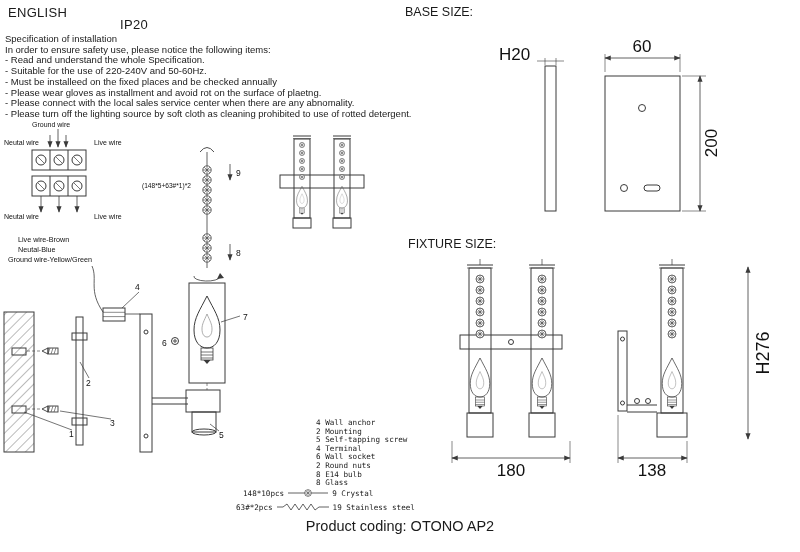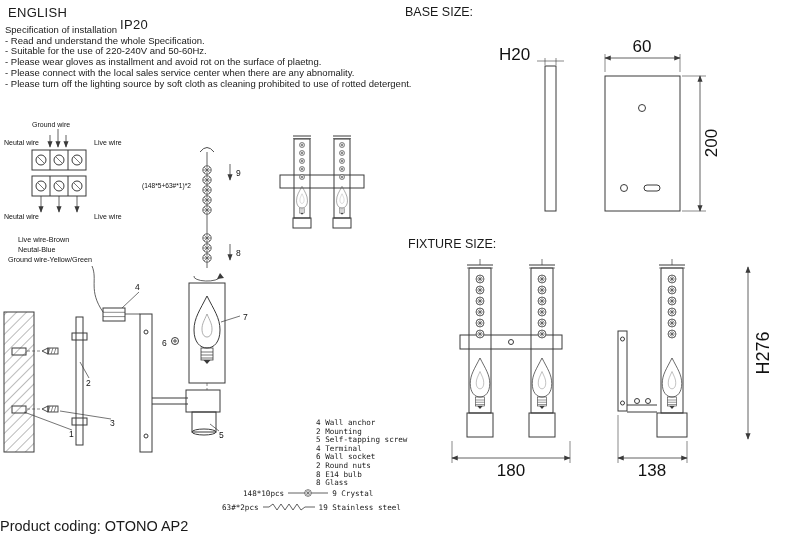--- a/index.html
+++ b/index.html
@@ -4,21 +4,21 @@
 <style>
   html,body{margin:0;padding:0;background:#e8e8e8;}
   .page{position:relative;width:800px;height:552px;background:#ffffff;
         font-family:"Liberation Sans",sans-serif;color:#1a1a1a;overflow:hidden;margin:0 auto;}
   .abs{position:absolute;}
   .hdr{font-size:13px;letter-spacing:.3px;}
   .sec{font-size:12.5px;}
   .spec{font-size:9.5px;line-height:10.7px;width:410px;}
   .parts{font-family:"DejaVu Sans Mono",monospace;font-size:7.6px;line-height:8.6px;}
   .qtyrow{display:flex;align-items:center;gap:4px;font-family:"DejaVu Sans Mono",monospace;font-size:7.6px;justify-content:space-between;}
-  .footer{left:0;right:0;top:518px;text-align:left;font-size:14.5px;}
+  .footer{left:0;right:0;top:518px;text-align:center;font-size:14.5px;}
   svg.draw line,svg.draw rect,svg.draw circle,svg.draw ellipse,svg.draw path,svg.draw polyline{
       stroke:#3a3a3a;fill:none;stroke-width:1;}
   svg.draw text{fill:#111;stroke:none;font-family:"Liberation Sans",sans-serif;}
   .dim{font-size:17px;}
 </style>
 </head>
 <body>
 
 <svg width="0" height="0" style="position:absolute" aria-hidden="true">
   <defs>
@@ -47,24 +47,26 @@
   </defs>
 </svg>
 
 <div class="page">
 
   <div class="abs hdr" style="left:8px;top:5px;">ENGLISH</div>
   <div class="abs hdr" style="left:120px;top:17px;">IP20</div>
   <div class="abs sec" style="left:405px;top:5px;">BASE SIZE:</div>
   <div class="abs sec" style="left:408px;top:237px;">FIXTURE SIZE:</div>
 
-  <div class="abs spec" style="left:5px;top:25px;">
+  <div class="abs spec" style="left:5px;top:34px;">
     <div>Specification of installation</div>
+    <div>In order to ensure safety use, please notice the following items:</div>
     <div>- Read and understand the whole Specification.</div>
     <div>- Suitable for the use of 220-240V and 50-60Hz.</div>
+    <div>- Must be installeed on the fixed places and be checked annually</div>
     <div>- Please wear gloves as installment and avoid rot on the surface of plaetng.</div>
     <div>- Please connect with the local sales service center when there are any abnomality.</div>
     <div>- Please turn off the lighting source by soft cloth as cleaning prohibited to use of rotted detergent.</div>
   </div>
 
   <svg class="abs draw" style="left:2px;top:118px;" width="150" height="152" viewBox="0 0 150 152">
     <text x="30" y="9" font-size="7">Ground wire</text>
     <line x1="56" y1="11" x2="56" y2="29" marker-end="url(#arr)" style="stroke-width:.8"></line>
     <text x="2" y="27" font-size="7">Neutal wire</text>
     <text x="92" y="27" font-size="7">Live wire</text>
@@ -327,21 +329,21 @@
 
   <div class="abs qtyrow" style="left:243px;top:488px;">
     <span>148*10pcs</span>
     <svg class="draw" width="40" height="10" viewBox="0 0 40 10">
       <line x1="0" y1="5" x2="40" y2="5" style="stroke-width:.8"></line>
       <use href="#bead" transform="translate(20,5) scale(.8)"></use>
     </svg>
     <span>9 Crystal</span>
   </div>
 
-  <div class="abs qtyrow" style="left:222px;top:502px;">
+  <div class="abs qtyrow" style="left:236px;top:502px;">
     <span>63#*2pcs</span>
     <svg class="draw" width="52" height="10" viewBox="0 0 52 10">
       <path d="M0,5 h6 l4,-3 4,6 4,-6 4,6 4,-6 4,6 4,-6 4,6 4,-3 h10" style="stroke-width:.8"></path>
     </svg>
     <span>19 Stainless steel</span>
   </div>
 
   <div class="abs footer">Product coding: OTONO AP2</div>
 
 </div>

